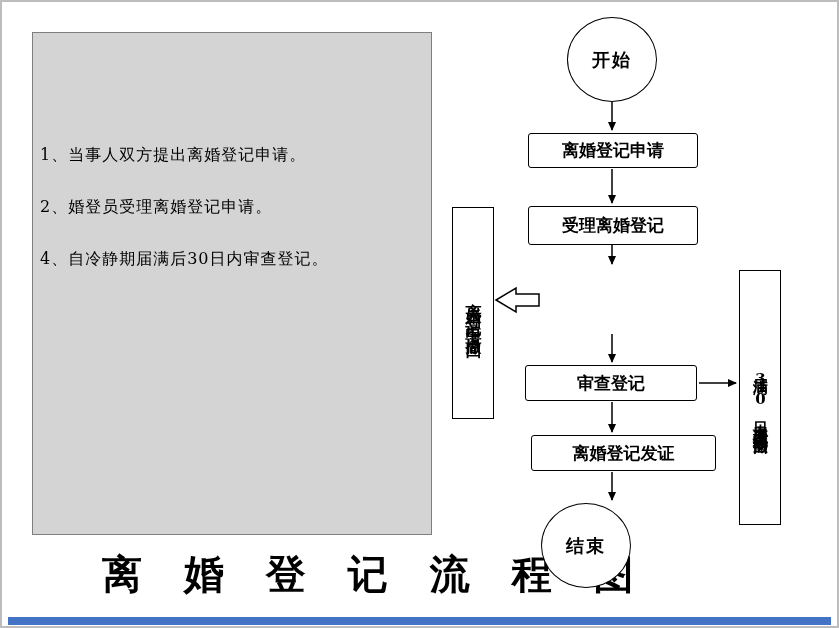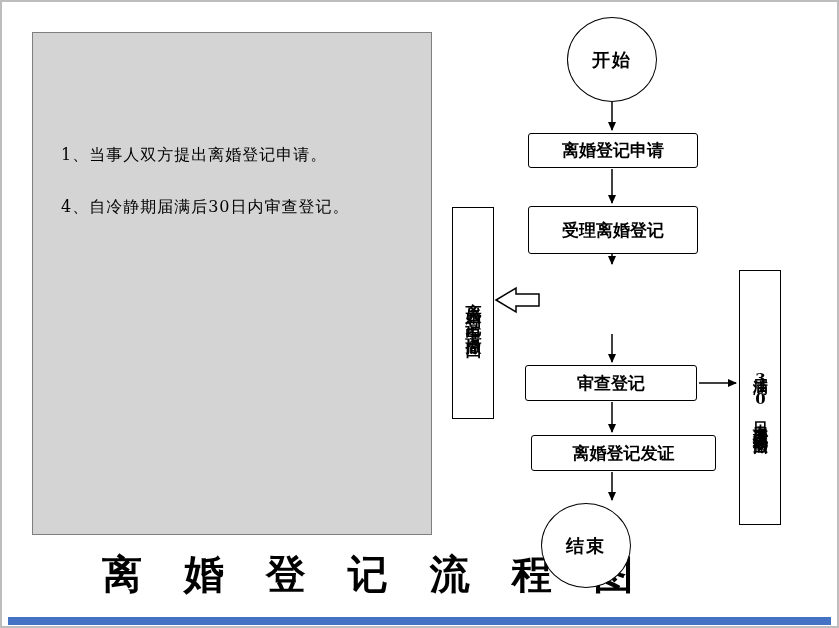--- a/index.html
+++ b/index.html
@@ -14,21 +14,21 @@
     margin:0 auto;
   }
 
   
   .steps-box {
     position:absolute; left:30px; top:30px;
     width:400px; height:503px;
     background:#d4d4d4;
     border:1px solid #7f7f7f;
     box-sizing:border-box;
-    padding:112px 14px 0 28px;
+    padding:112px 14px 0 7px;
   }
   .step {
     margin:0 0 32px 0;
     font-size:16px; line-height:20px;
     color:#000; letter-spacing:1px;
     white-space:nowrap;
   }
 
   
   .title {
@@ -45,21 +45,21 @@
     display:flex; align-items:center; justify-content:center;
     font-weight:bold; font-size:17px; color:#000;
     box-sizing:border-box;
     text-align:center;
   }
   .shape-rect { background:#fff; border:1.5px solid #000; border-radius:3px; }
   .shape-ellipse { background:#fff; border:1.5px solid #000; border-radius:50%; font-size:18px; letter-spacing:2px; }
 
   .n-start   { left:565px; top:15px;  width:90px;  height:85px; }
   .n-apply   { left:526px; top:131px; width:170px; height:35px; }
-  .n-accept  { left:526px; top:204px; width:170px; height:48px;text-align:center; }
+  .n-accept  { left:526px; top:204px; width:170px; height:39px;text-align:center; }
   .n-diamond { left:537px; top:265px; width:147px; height:66px; }
   .n-review  { left:523px; top:363px; width:172px; height:36px;font-family:Liberation Serif, serif; }
   .n-issue   { left:529px; top:433px; width:185px; height:36px; }
   .n-end     { left:539px; top:501px; width:90px;  height:85px; }
 
   .n-diamond svg { position:absolute; left:0; top:0; width:100%; height:100%; }
   .n-diamond .label { position:relative; z-index:1; letter-spacing:2px; }
 
   
   .vbox {
@@ -87,20 +87,21 @@
     background:#4472C4;
   }
 </style>
 </head>
 <body>
 
 <div class="screen">
 
   <div class="steps-box">
     <p class="step">1、当事人双方提出离婚登记申请。</p>
+    <p class="step">2、婚登员受理离婚登记申请。</p>
     <p class="step">4、自冷静期届满后30日内审查登记。</p>
   </div>
 
   <div class="title">离 婚 登 记 流 程 图</div>
 
   <svg class="connectors" viewBox="0 0 839 628" xmlns="http://www.w3.org/2000/svg">
     <defs>
       <marker id="arr" markerWidth="10" markerHeight="10" refX="8" refY="4" orient="auto" markerUnits="userSpaceOnUse">
         <path d="M0,0 L9,4 L0,8 z" fill="#000"></path>
       </marker>

